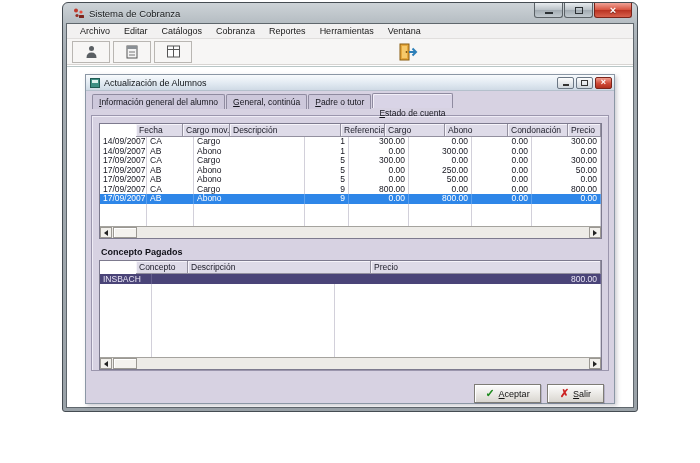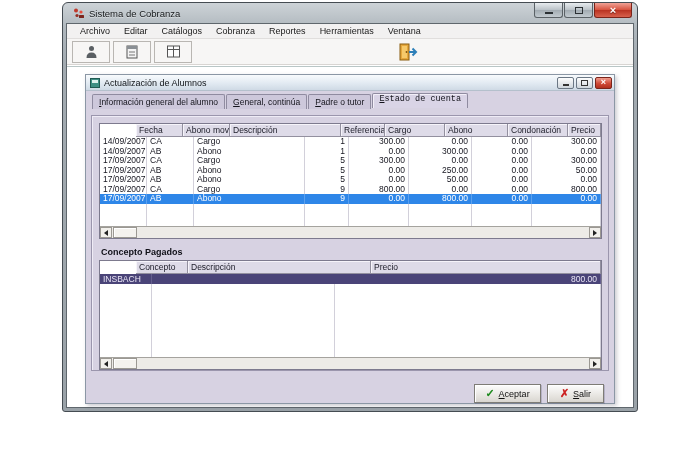--- a/index.html
+++ b/index.html
@@ -57,22 +57,22 @@
   .dglyph-max { width:7px; height:6px; border:1.5px solid #333; }
   .dglyph-close { color:#fff; font-size:9px; font-weight:bold; line-height:1; }
 
   .dlg-body { position:absolute; left:0; right:0; top:16px; bottom:0; }
 
   
   .tabs { position:absolute; left:6px; top:3px; height:15px; display:flex; }
   .tab { font-size:8.5px; color:#14141c; background:#cdc8db; border:1px solid #8f8ba0;
     border-bottom:none; border-radius:2px 2px 0 0; padding:2px 6px 0 6px; margin-right:1px;
     line-height:11px; white-space:nowrap; cursor:default; }
-  .tab.active { background:#d9d4e6; position:relative; top:-1px; padding-top:0;
-    box-shadow:inset 1px 1px 0 #f2eff8; z-index:3;font-family:Liberation Mono, monospace; }
+  .tab.active { background:#d9d4e6; position:relative; top:-1px; padding-top:14px;
+    box-shadow:inset 1px 1px 0 #f2eff8; z-index:3; }
   .tab u { text-decoration:underline; }
 
   
   .tab-panel { position:absolute; left:5px; top:24px; width:518px; height:256px;
     background:#d7d2e2; border:1px solid #9b96ad;
     box-shadow:inset 1px 1px 0 #efecf6; z-index:2; }
 
   
   .grid { position:absolute; background:#ffffff; border:1px solid #7d7a8e;
     display:flex; flex-direction:column; overflow:hidden; }
@@ -211,21 +211,21 @@
                 <div class="tab"><u>I</u>nformación general del alumno</div>
                 <div class="tab"><u>G</u>eneral, continúa</div>
                 <div class="tab"><u>P</u>adre o tutor</div>
                 <div class="tab active"><u>E</u>stado de cuenta</div>
               </div>
 
             <div class="tab-panel">
               <div class="grid grid1">
                   <div class="g-head">
                     <div class="g-hcell" style="width: 47px;">Fecha</div>
-                    <div class="g-hcell" style="width: 47px;">Abono mov.</div>
+                    <div class="g-hcell" style="width: 47px;">Cargo mov.</div>
                     <div class="g-hcell" style="width: 111px;">Descripción</div>
                     <div class="g-hcell" style="width: 44px;">Referencia</div>
                     <div class="g-hcell" style="width: 60px;">Cargo</div>
                     <div class="g-hcell" style="width: 63px;">Abono</div>
                     <div class="g-hcell" style="width: 60px;">Condonación</div>
                     <div class="g-hcell" style="flex: 1 1 0%;">Precio</div>
                   </div>
                   <div class="g-body">
                     <div class="g-row" style="height: 9.5px; line-height: 9.5px;">
                       <div class="g-cell" style="width: 47px;">14/09/2007</div>

